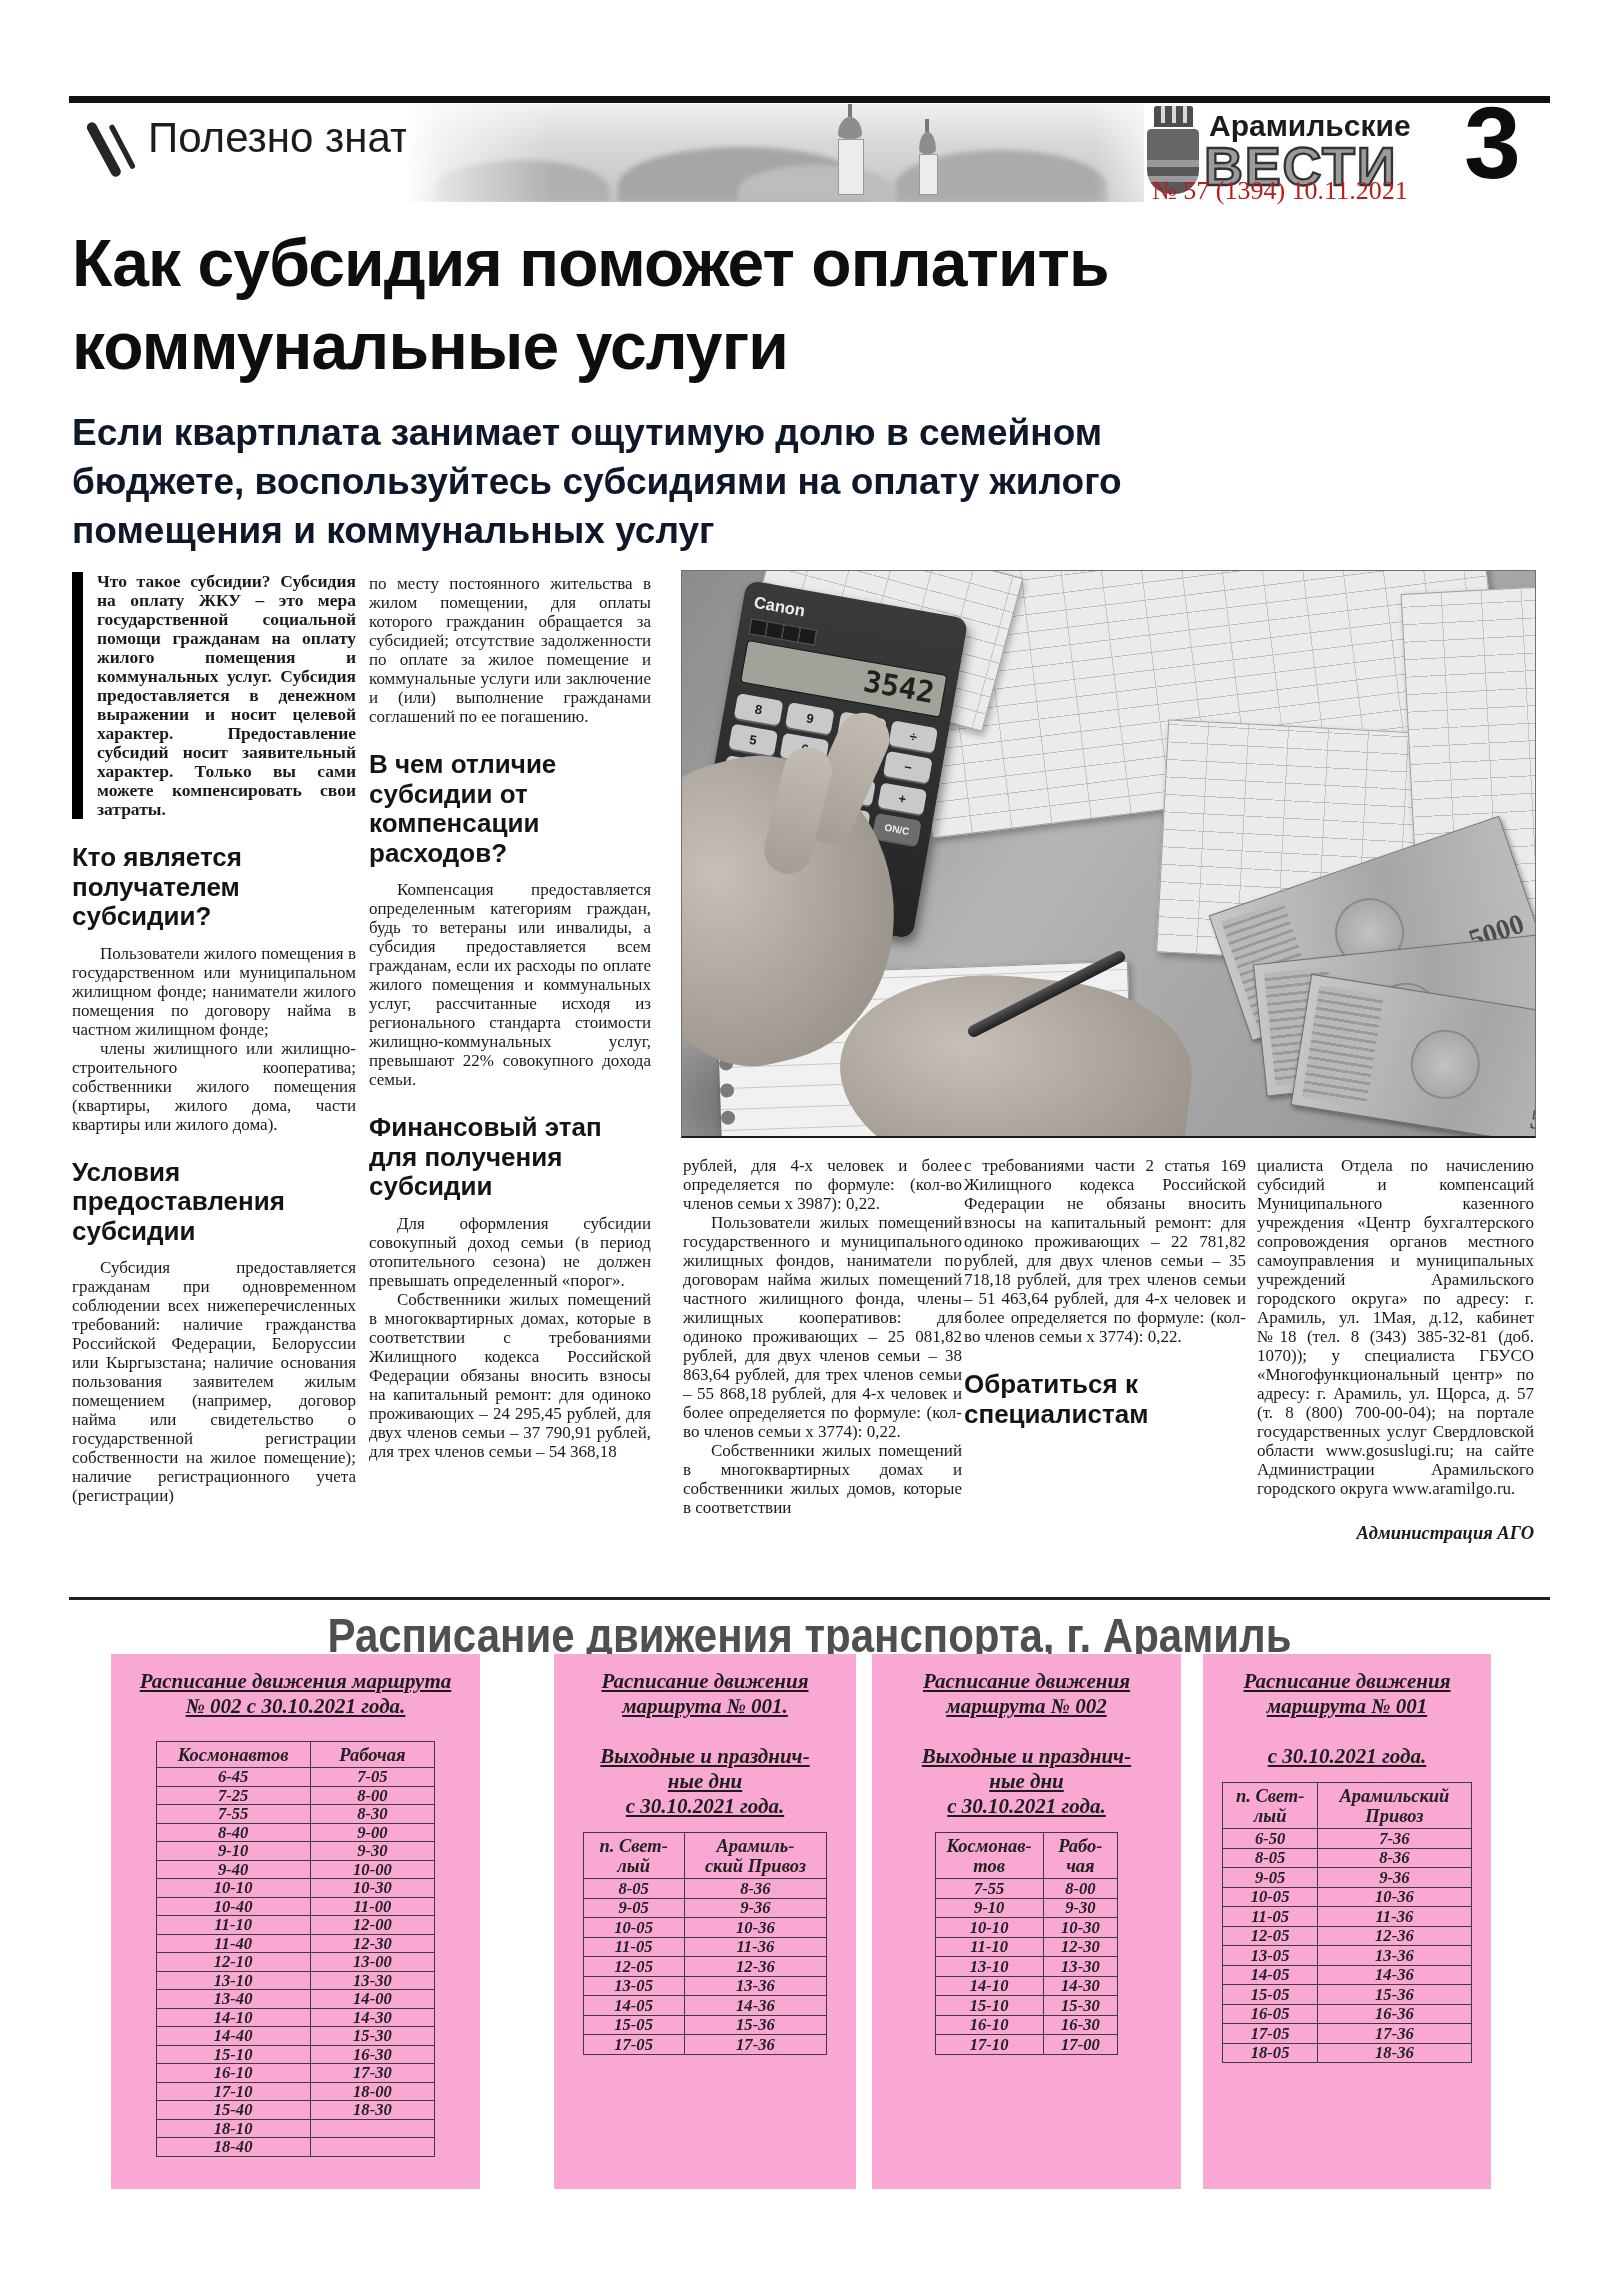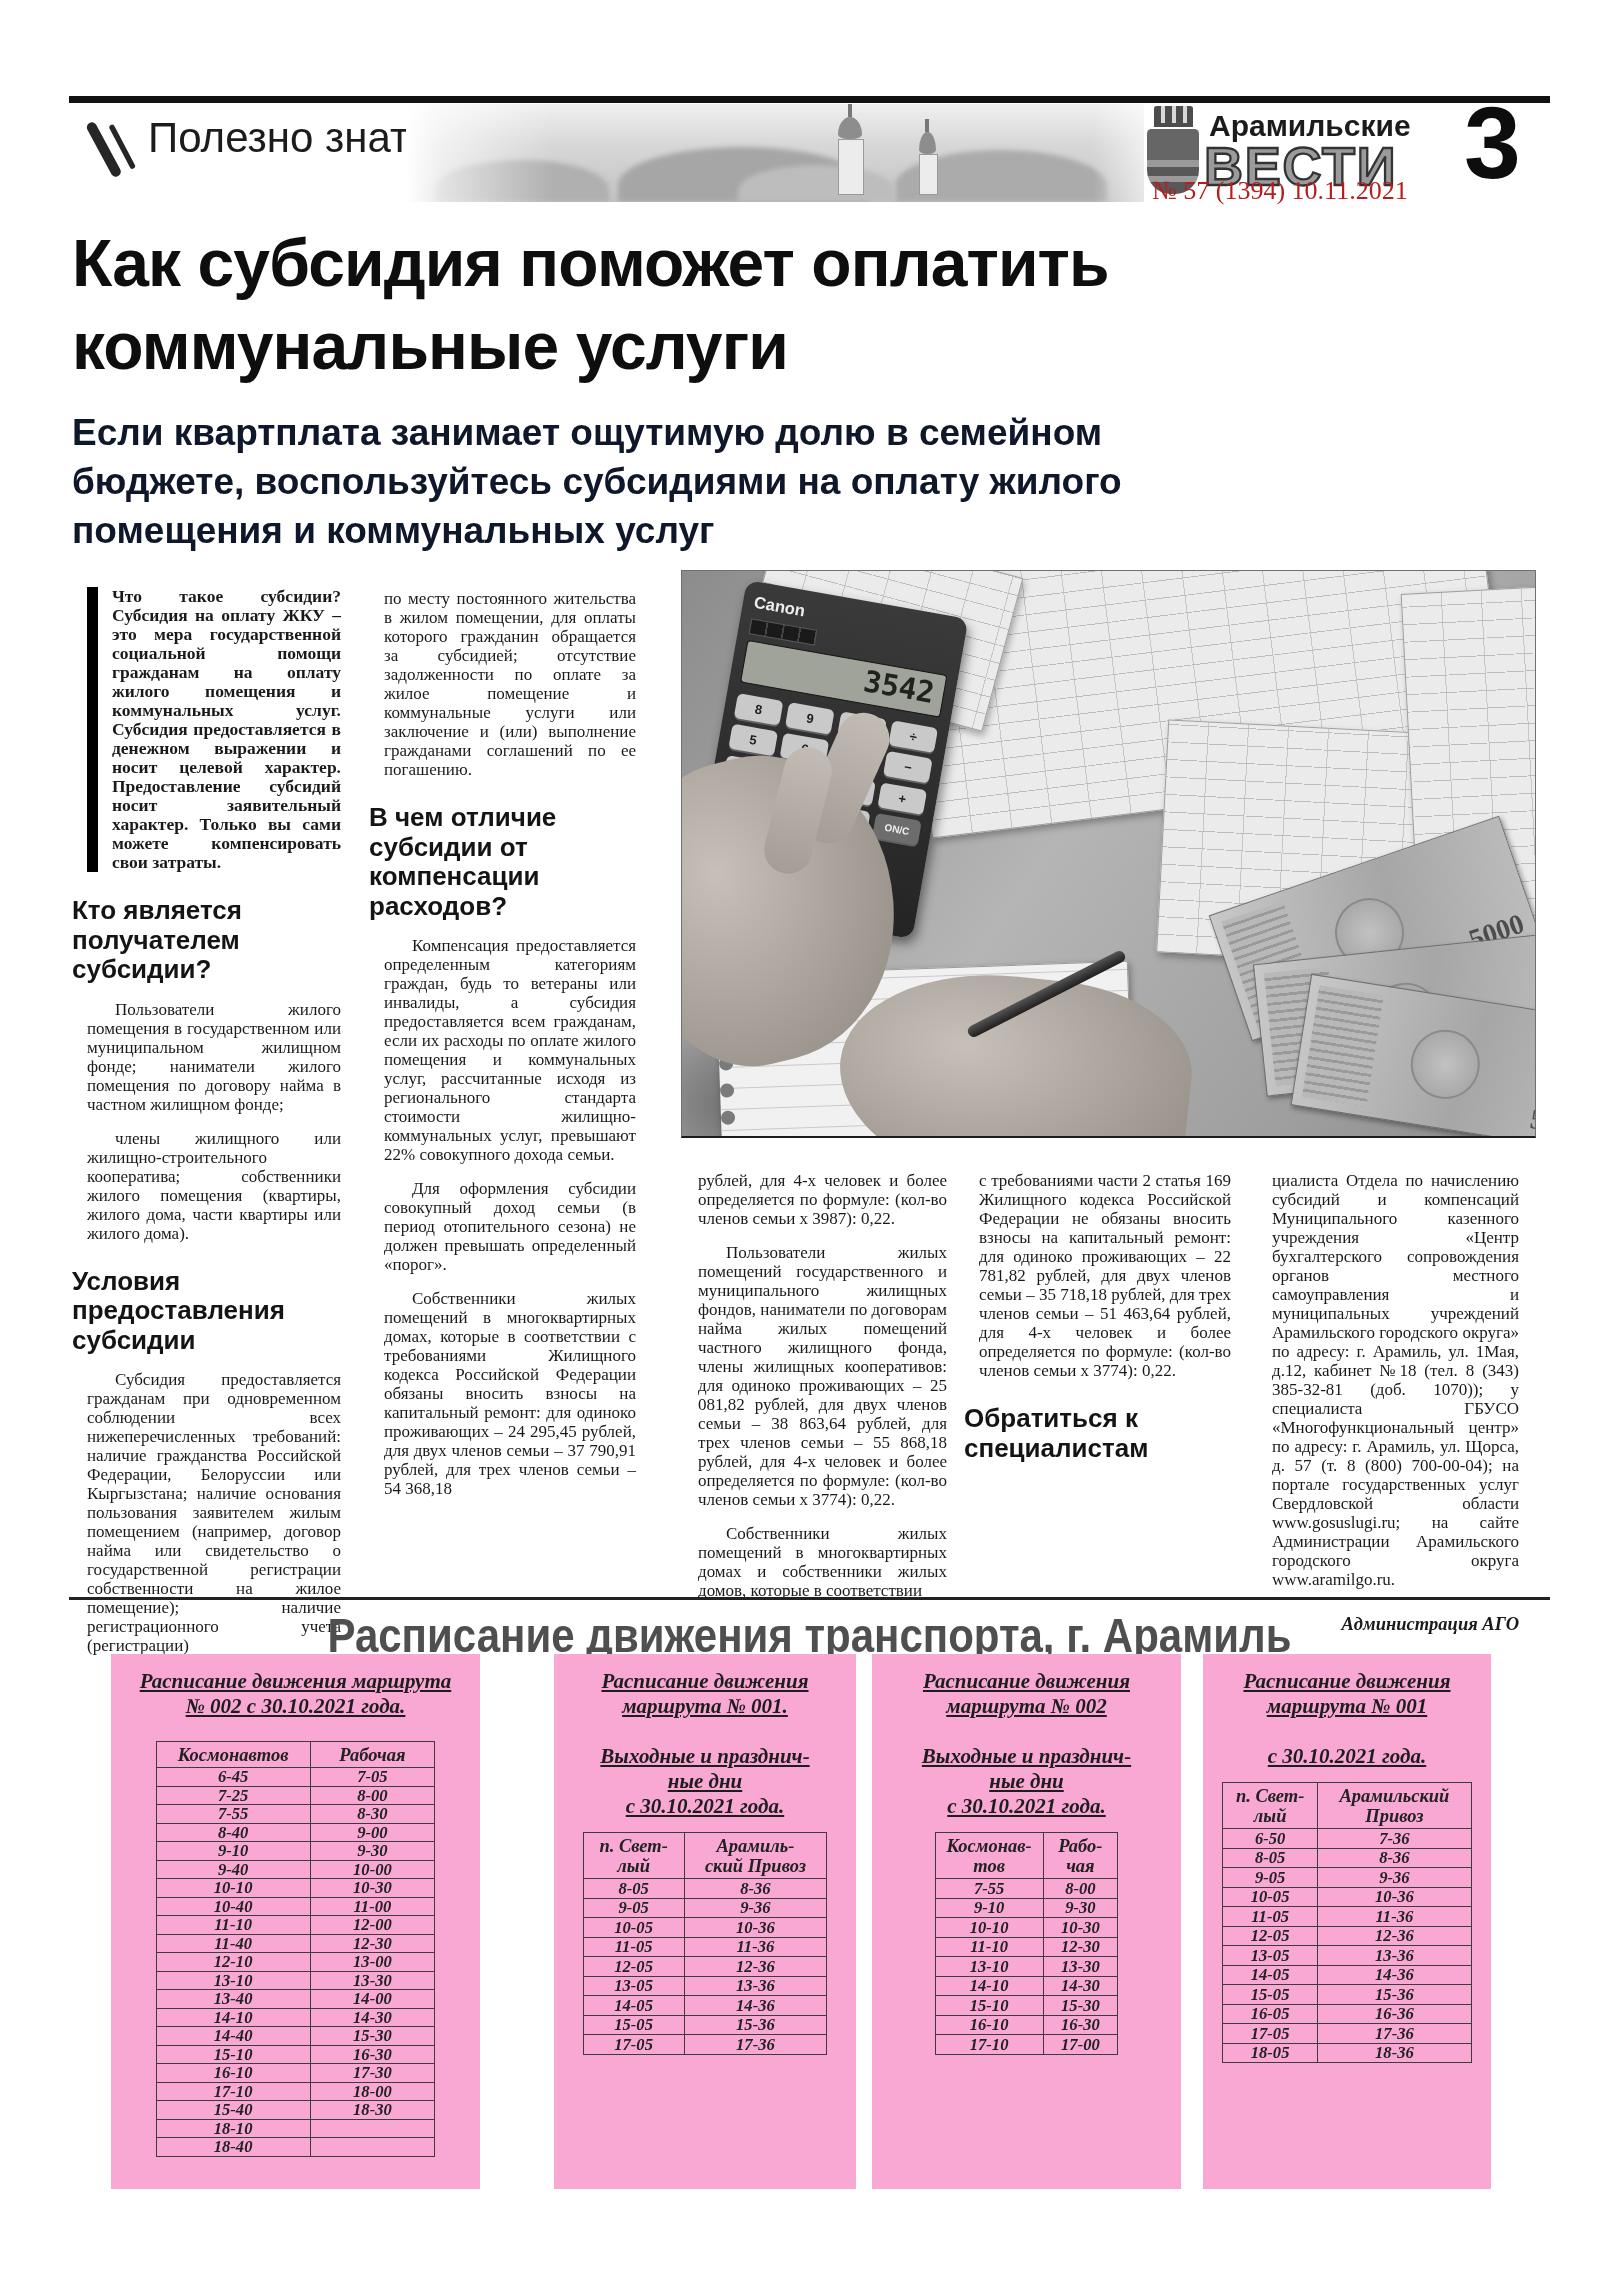--- a/index.html
+++ b/index.html
@@ -45,21 +45,21 @@
   
   .headline{position:absolute;left:72px;top:222px;width:1144px;white-space:pre-line;
             font-family:"Liberation Sans",sans-serif;font-weight:bold;font-size:66px;line-height:83px;
             letter-spacing:-0.9px;color:#0e0e0e;}
   .standfirst{position:absolute;left:72px;top:408px;width:1061px;white-space:pre-line;
               font-family:Liberation Sans, sans-serif;font-weight:bold;font-size:37px;line-height:49px;
               color:#0f172a;}
 
   
   .col{position:absolute;width:282px;font-size:17px;line-height:19px;text-align:justify;}
-  .col p{margin:15px;}
+  .col p{margin:0;}
   .col p.ind{text-indent:28px;}
   .col p + p.ind{margin-top:0;}
   .col h3{font-family:"Liberation Sans",sans-serif;font-weight:bold;font-size:26px;line-height:29.5px;
           margin:24px 0 12px;text-align:left;color:#141414;}
   .lead{font-weight:bold;font-size:17.5px;line-height:19px;border-left:11px solid #000;
         padding-left:14px;margin-bottom:5.5px !important;}
   #col1{left:72px;top:572px;width:284px;}
   #col2{left:369px;top:574px;}
   #col3{left:683px;top:1156px;width:279px;}
   #col4{left:964px;top:1156px;}
@@ -196,20 +196,21 @@
     <p class="ind">Пользователи жилого помещения в государственном или муниципальном жилищном фонде; наниматели жилого помещения по договору найма в частном жилищном фонде;</p>
     <p class="ind">члены жилищного или жилищно-строительного кооператива; собственники жилого помещения (квартиры, жилого дома, части квартиры или жилого дома).</p>
     <h3>Условия предоставления субсидии</h3>
     <p class="ind">Субсидия предоставляется гражданам при одновременном соблюдении всех нижеперечисленных требований: наличие гражданства Российской Федерации, Белоруссии или Кыргызстана; наличие основания пользования заявителем жилым помещением (например, договор найма или свидетельство о государственной регистрации собственности на жилое помещение); наличие регистрационного учета (регистрации)</p>
   </div>
 
   <div class="col" id="col2">
     <p>по месту постоянного жительства в жилом помещении, для оплаты которого гражданин обращается за субсидией; отсутствие задолженности по оплате за жилое помещение и коммунальные услуги или заключение и (или) выполнение гражданами соглашений по ее погашению.</p>
     <h3>В чем отличие субсидии от компенсации расходов?</h3>
     <p class="ind">Компенсация предоставляется определенным категориям граждан, будь то ветераны или инвалиды, а субсидия предоставляется всем гражданам, если их расходы по оплате жилого помещения и коммунальных услуг, рассчитанные исходя из регионального стандарта стоимости жилищно-коммунальных услуг, превышают 22% совокупного дохода семьи.</p>
+    <h3>Финансовый этап для получения субсидии</h3>
     <p class="ind">Для оформления субсидии совокупный доход семьи (в период отопительного сезона) не должен превышать определенный «порог».</p>
     <p class="ind">Собственники жилых помещений в многоквартирных домах, которые в соответствии с требованиями Жилищного кодекса Российской Федерации обязаны вносить взносы на капитальный ремонт: для одиноко проживающих – 24 295,45 рублей, для двух членов семьи – 37 790,91 рублей, для трех членов семьи – 54 368,18</p>
   </div>
 
   <div class="col" id="col3">
     <p>рублей, для 4-х человек и более определяется по формуле: (кол-во членов семьи х 3987): 0,22.</p>
     <p class="ind">Пользователи жилых помещений государственного и муниципального жилищных фондов, наниматели по договорам найма жилых помещений частного жилищного фонда, члены жилищных кооперативов: для одиноко проживающих – 25 081,82 рублей, для двух членов семьи – 38 863,64 рублей, для трех членов семьи – 55 868,18 рублей, для 4-х человек и более определяется по формуле: (кол-во членов семьи х 3774): 0,22.</p>
     <p class="ind">Собственники жилых помещений в многоквартирных домах и собственники жилых домов, которые в соответствии</p>
   </div>
 

